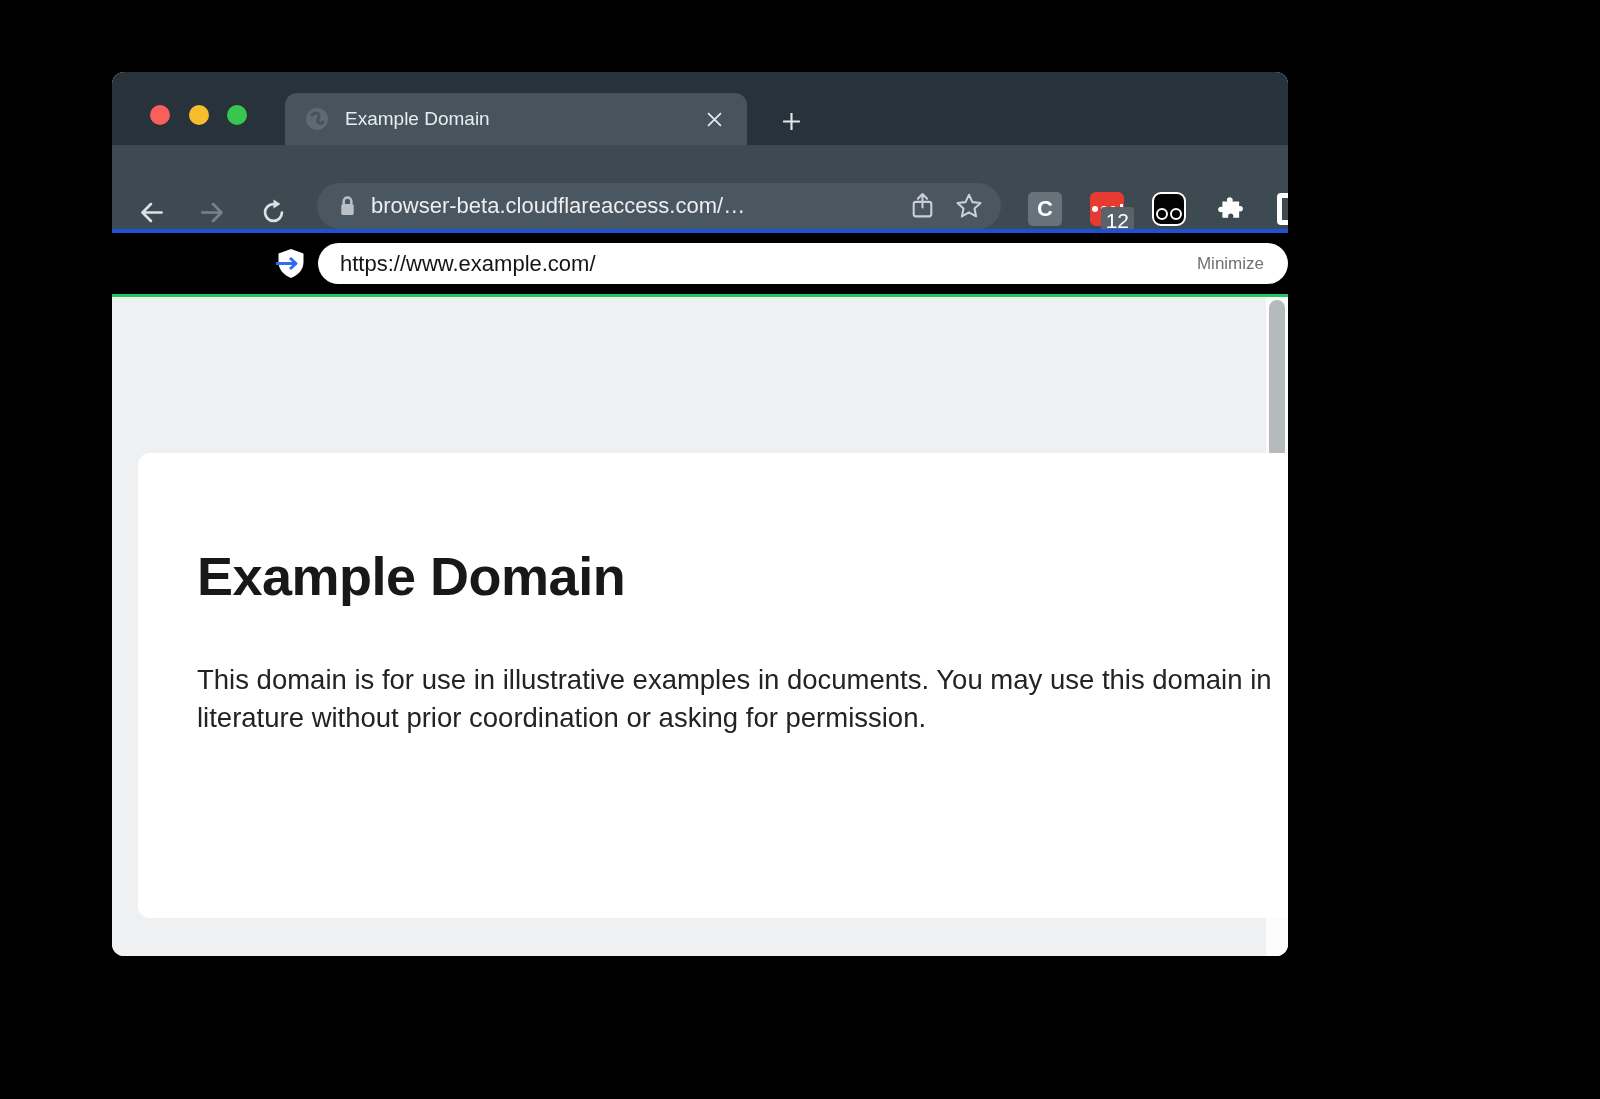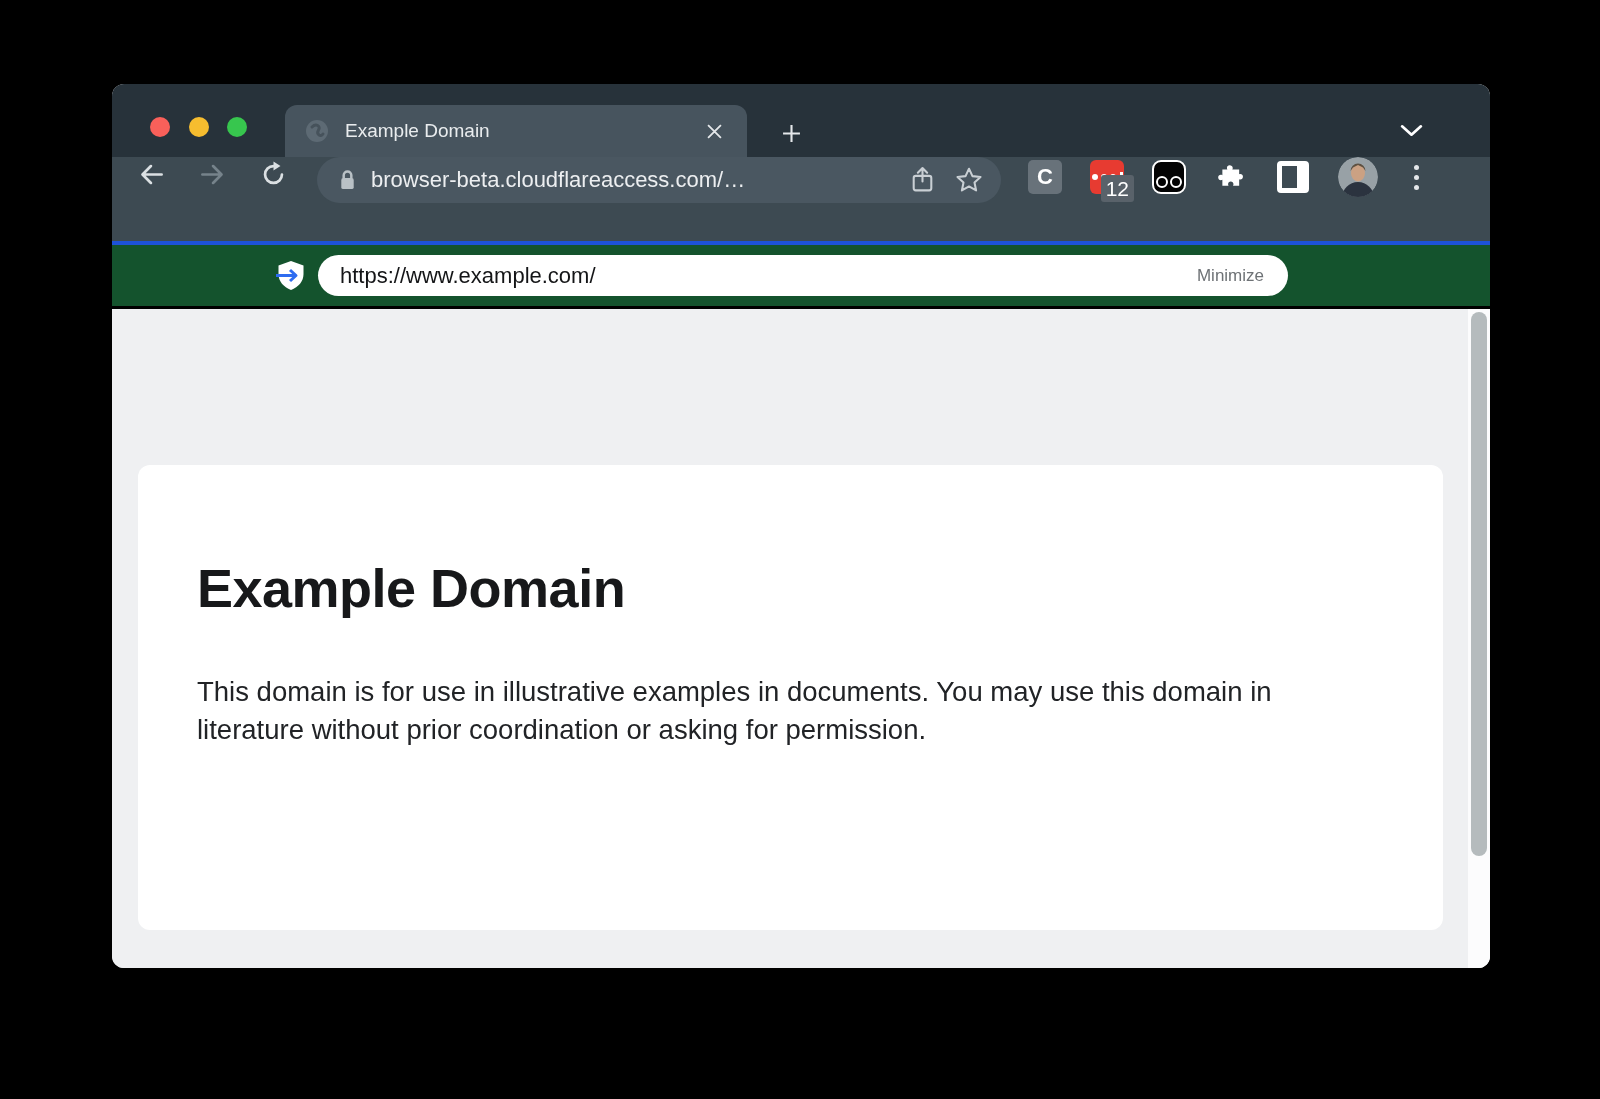--- a/index.html
+++ b/index.html
@@ -1,39 +1,39 @@
 <!DOCTYPE html>
 <html><head>
 <meta charset="utf-8">
 <style>
   * { margin:0; padding:0; box-sizing:border-box; }
   html,body { width:1600px; height:1099px; background:#000; overflow:hidden;
     font-family:"Liberation Sans","DejaVu Sans",sans-serif; }
 
-  .window { position:absolute; left:112px; top:72px; width:1378px; height:884px;
-    border-radius:12px; overflow:hidden; background:#eff0f2;margin-top:12px; }
+  .window { position:absolute; left:112px; top:72px; width:1176px; height:884px;
+    border-radius:12px; overflow:hidden; background:#eff0f2; }
 
   
   .tabstrip { position:relative; height:73px; background:#27323a; }
   .traffic { position:absolute; top:33px; width:20px; height:20px; border-radius:50%; }
   .t-red{ left:38px; background:#f9605a; }
   .t-yellow{ left:77px; background:#f6bd2f; }
   .t-green{ left:115px; background:#37c64e; }
   .tab { position:absolute; left:173px; top:21px; width:462px; height:52px;
     background:#47545e; border-radius:12px 12px 0 0; display:flex; align-items:center;
     padding:0 20px; }
   .tab-title { margin-left:16px; font-size:19px; color:#e9ecee; white-space:nowrap; }
   .tab-close { margin-left:auto; width:26px; height:26px; display:flex;
     align-items:center; justify-content:center; border-radius:50%; }
   .newtab { position:absolute; left:662px; top:32px; width:34px; height:34px;
     display:flex; align-items:center; justify-content:center; }
   .win-chevron { position:absolute; left:1288px; top:40px; }
 
   
-  .toolbar { height:84px; background:#3d4a52; display:flex; align-items:flex-start;
+  .toolbar { height:84px; background:#3d4a52; display:flex; align-items:flex-end;
     padding-left:22px; }
   .navbtn { width:34px; height:34px; margin-right:27px; display:flex;
     align-items:center; justify-content:center; flex:none; }
   .omnibox { width:684px; height:46px; background:#4a5761; border-radius:23px;
     display:flex; align-items:center; padding:0 18px 0 20px; flex:none; }
   .omni-url { margin-left:13px; font-size:22px; font-weight:500; color:#eceef0;
     white-space:nowrap; overflow:hidden; }
   .omni-share { margin-left:auto; flex:none; }
   .omni-star { margin-left:20px; flex:none; }
   .ext-area { display:flex; align-items:center; gap:28px; margin-left:27px; }
@@ -54,22 +54,22 @@
   .panel-icon { width:32px; height:32px; border:5px solid #fff; border-radius:4px;
     position:relative; }
   .panel-icon::after { content:""; position:absolute; right:0; top:0; bottom:0;
     width:7px; background:#fff; }
   .avatar { width:40px; height:40px; border-radius:50%; overflow:hidden; flex:none; }
   .menu-dots { display:flex; flex-direction:column; gap:5px; align-items:center;
     width:20px; }
   .menu-dots span { width:5px; height:5px; border-radius:50%; background:#e4e7ea; }
 
   
-  .bluebar { position:relative; height:68px; background:#14532d;
-    border-top:4px solid #1d52d8; border-bottom:3px solid #000000; }
+  .bluebar { position:relative; height:68px; background:#000000;
+    border-top:4px solid #1d52d8; border-bottom:3px solid #22c55e; }
   .shield { position:absolute; left:164px; top:14px; }
   .iso-pill { position:absolute; left:206px; top:10px; width:970px; height:41px;
     background:#fff; border-radius:21px; display:flex; align-items:center;
     padding:0 24px 0 22px; }
   .iso-url { font-size:22px; color:#141517; }
   .iso-min { margin-left:auto; font-size:17px; color:#6e7276; }
 
   
   .content { position:relative; height:659px; background:#eff0f2; }
   .scroll-track { position:absolute; right:0; top:0; bottom:0; width:22px;

